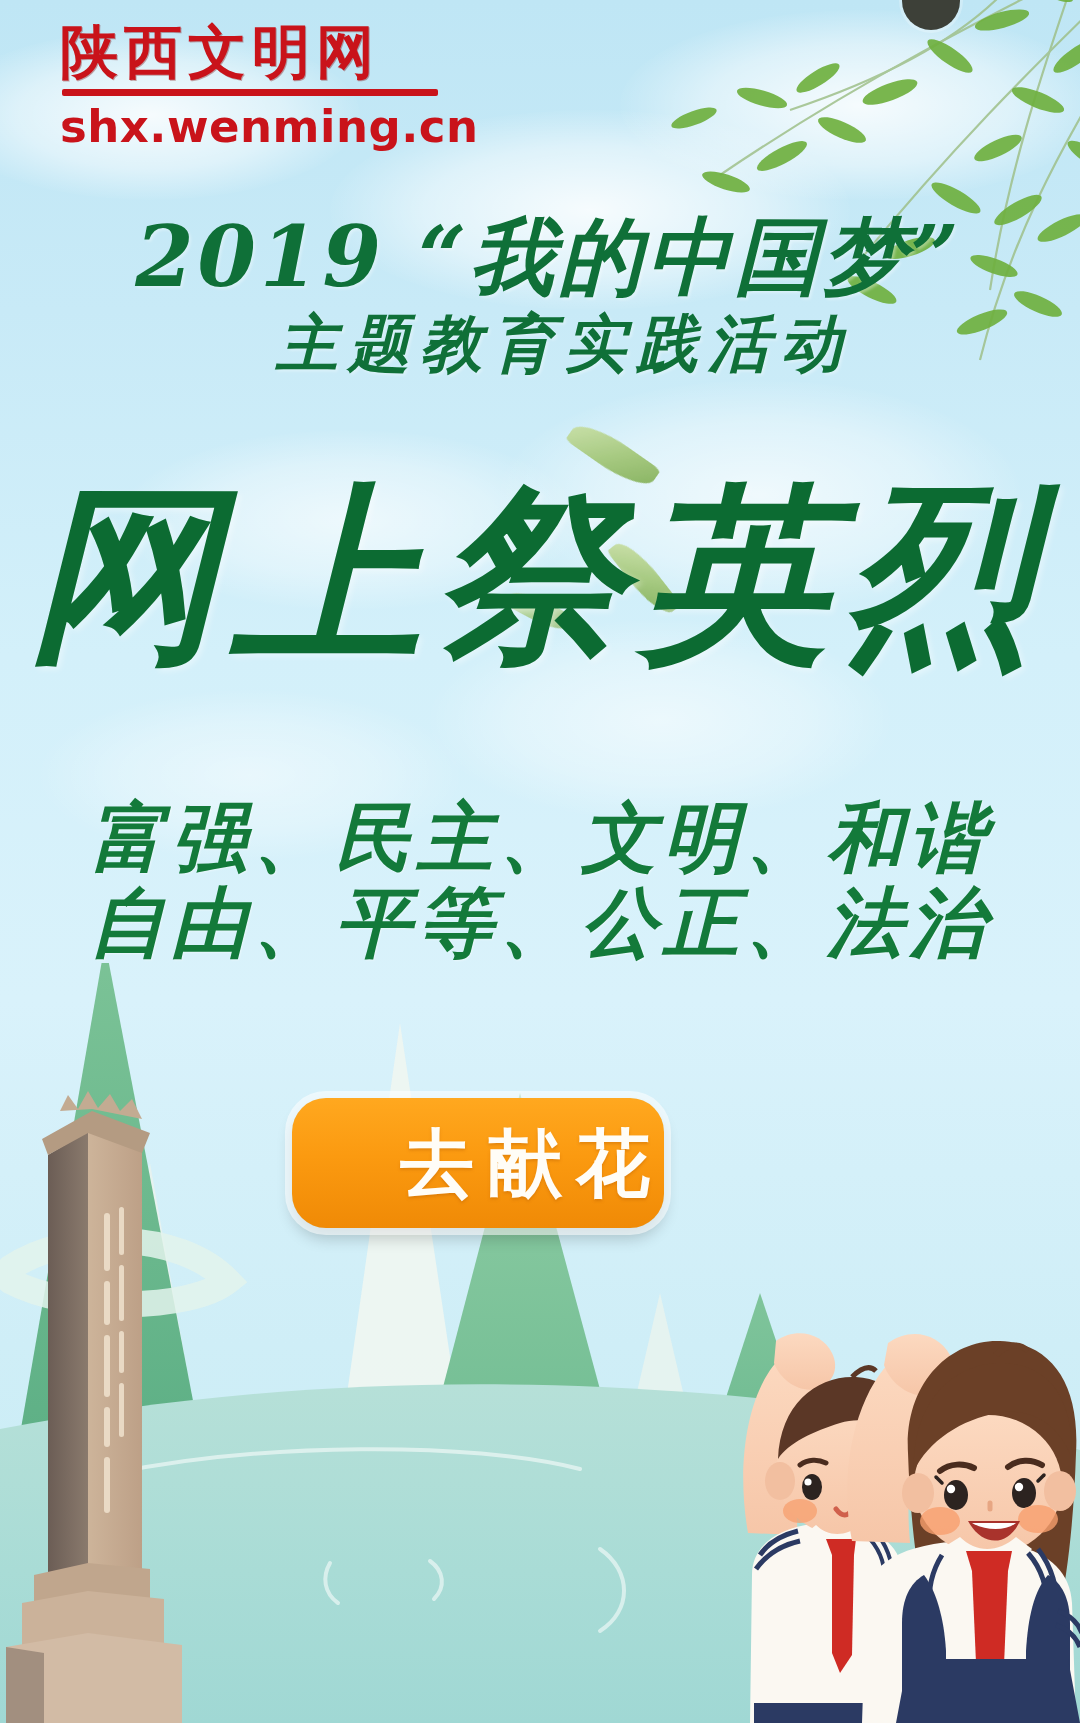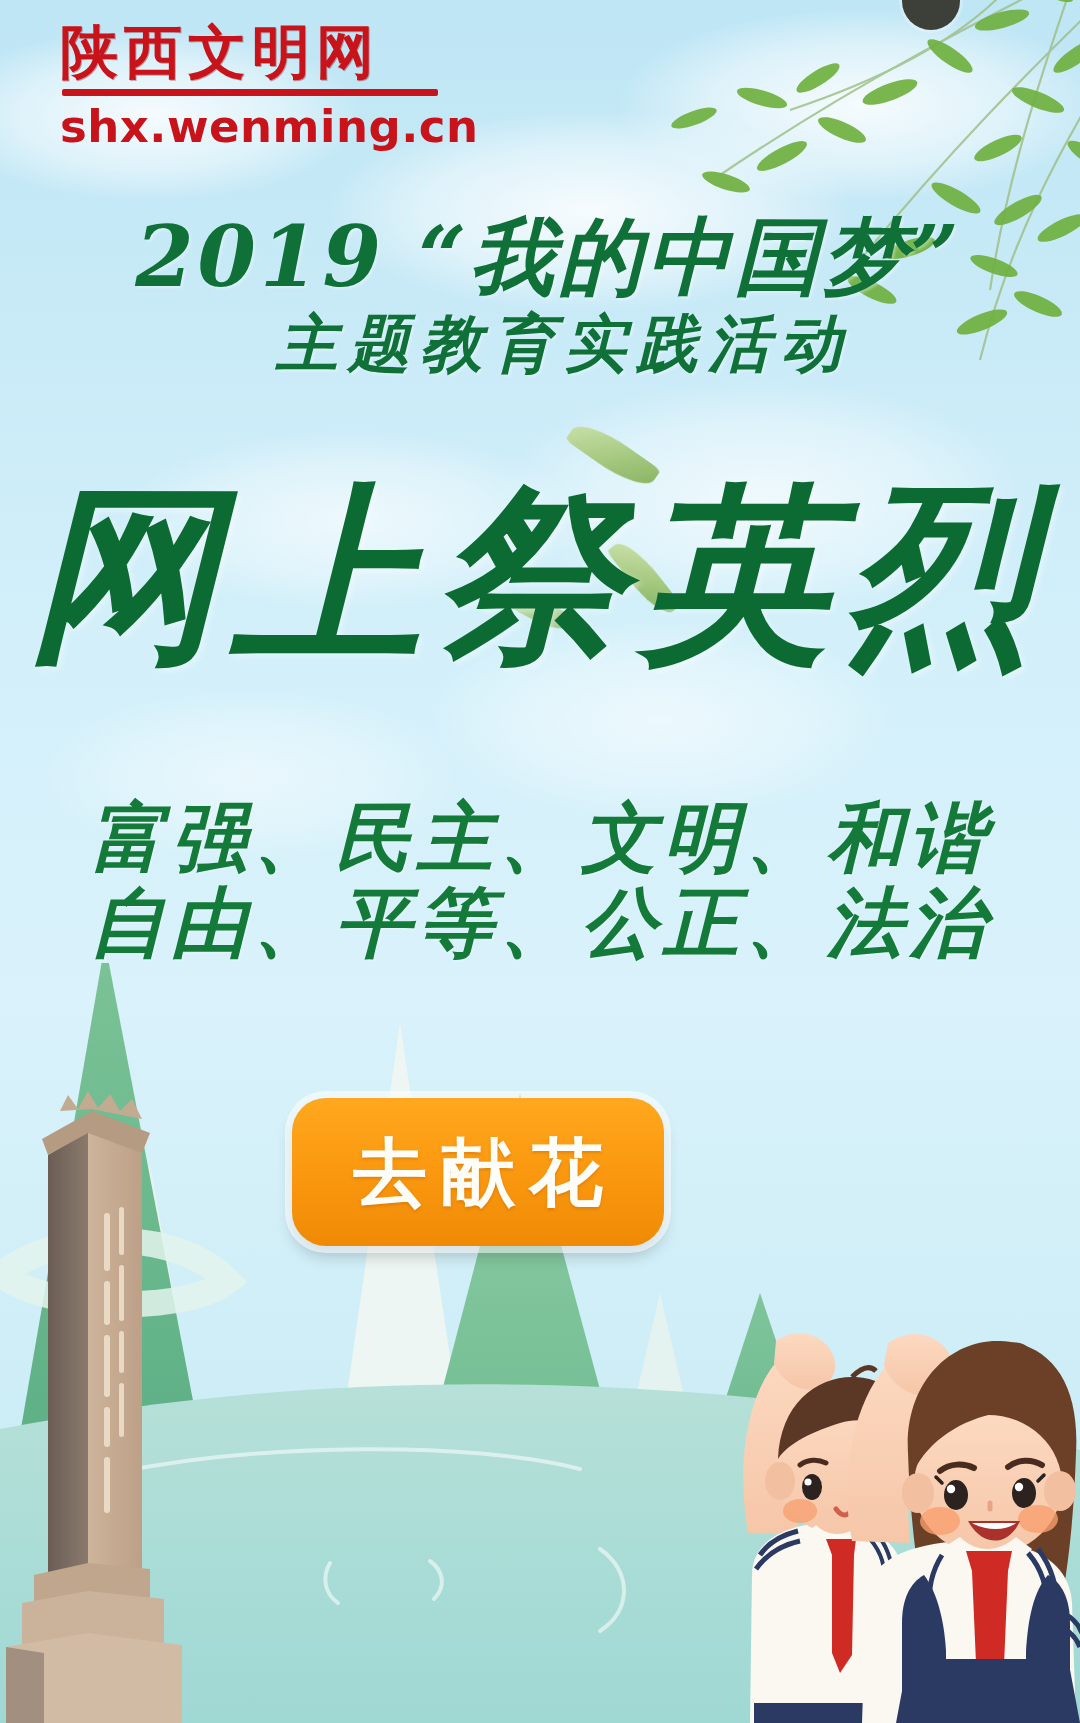--- a/index.html
+++ b/index.html
@@ -122,35 +122,36 @@
     text-shadow:1px 1px 2px rgba(255,255,255,.45);
   }
 
   
   .scene{ position:absolute; left:0; bottom:0; width:1080px; height:760px; }
 
   
   .cta{
     position:absolute;
     left:292px; top:1098px;
-    width:372px; height:148px;
+    width:372px; height:130px;
     border:none;
     border-radius:34px;
     background:linear-gradient(180deg,#ffa81f 0%,#fb9a10 45%,#f08a06 100%);
     box-shadow:0 0 0 7px rgba(255,255,255,.55), 0 10px 16px rgba(0,0,0,.20);
     color:#fffdf7;
     font-family:"DejaVu Sans", sans-serif;
     font-weight:bold;
     font-size:74px;
     letter-spacing:14px;
     text-indent:14px;
     line-height:126px;
     cursor:pointer;
     z-index:6;
     text-shadow:0 2px 3px rgba(180,90,0,.35);
+    text-align:right;
   }
 
   
   .kids{ position:absolute; right:-6px; bottom:0; width:430px; height:520px; z-index:5; }
 </style>
 </head>
 <body>
 
 <div id="poster">
 

